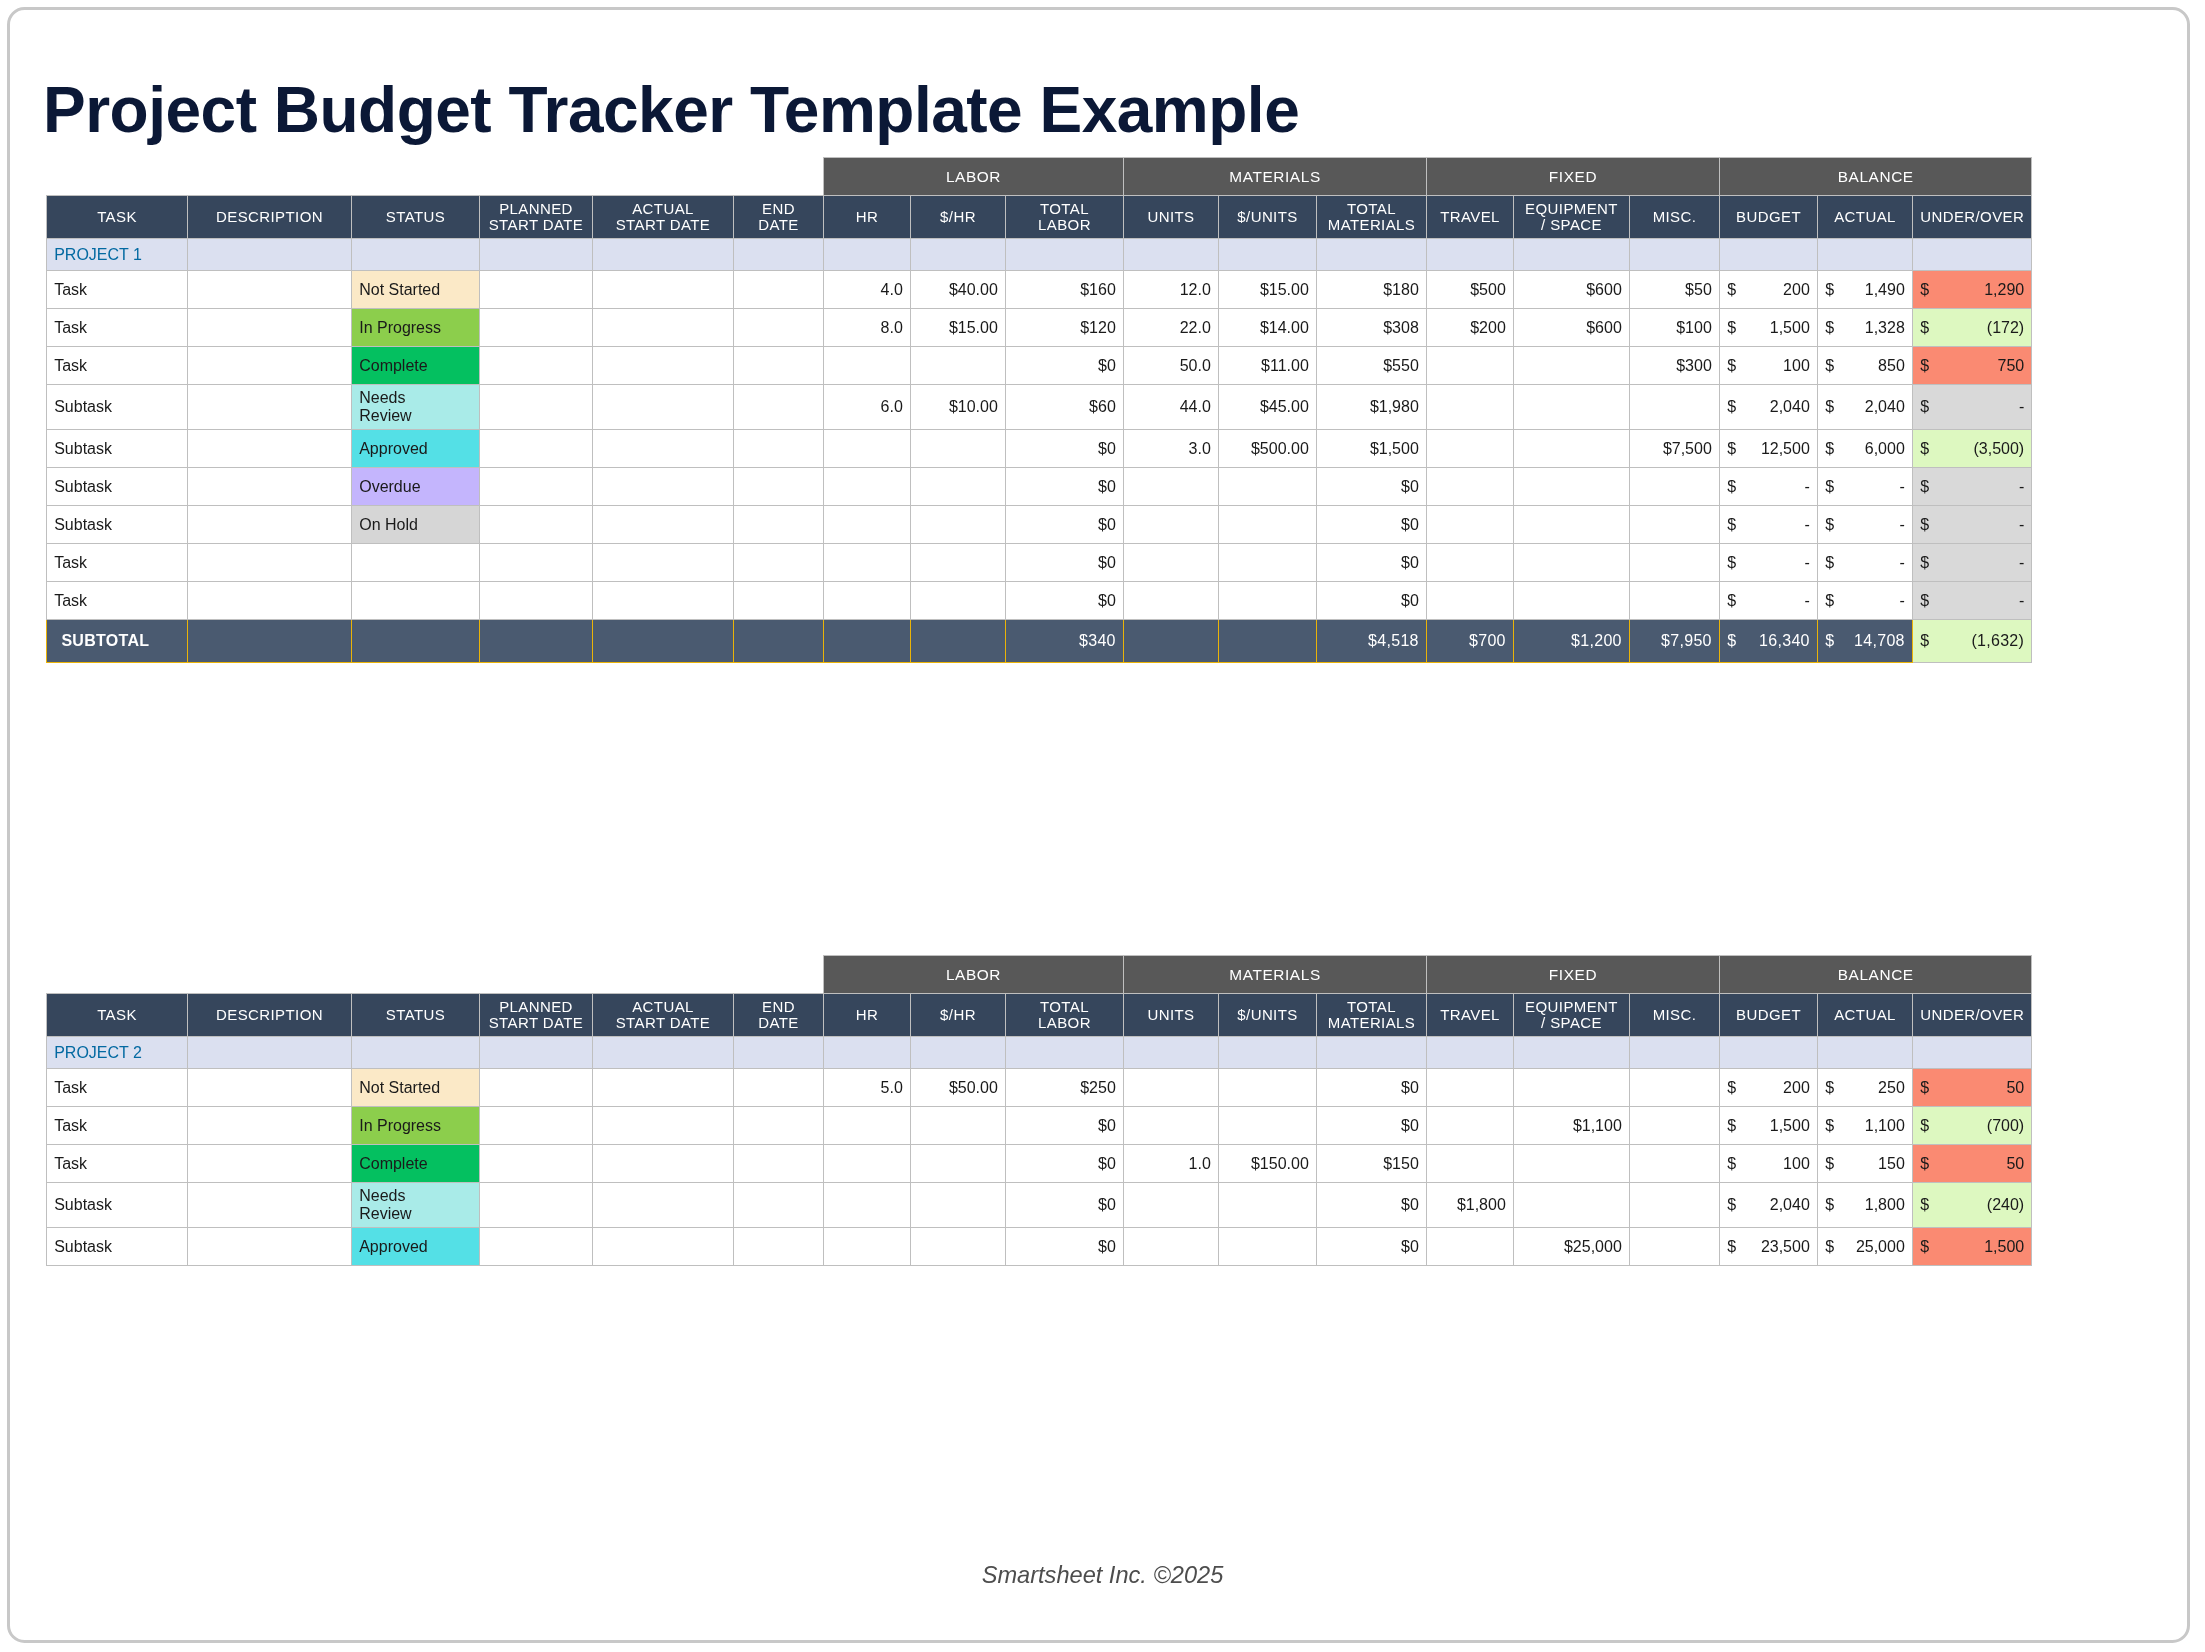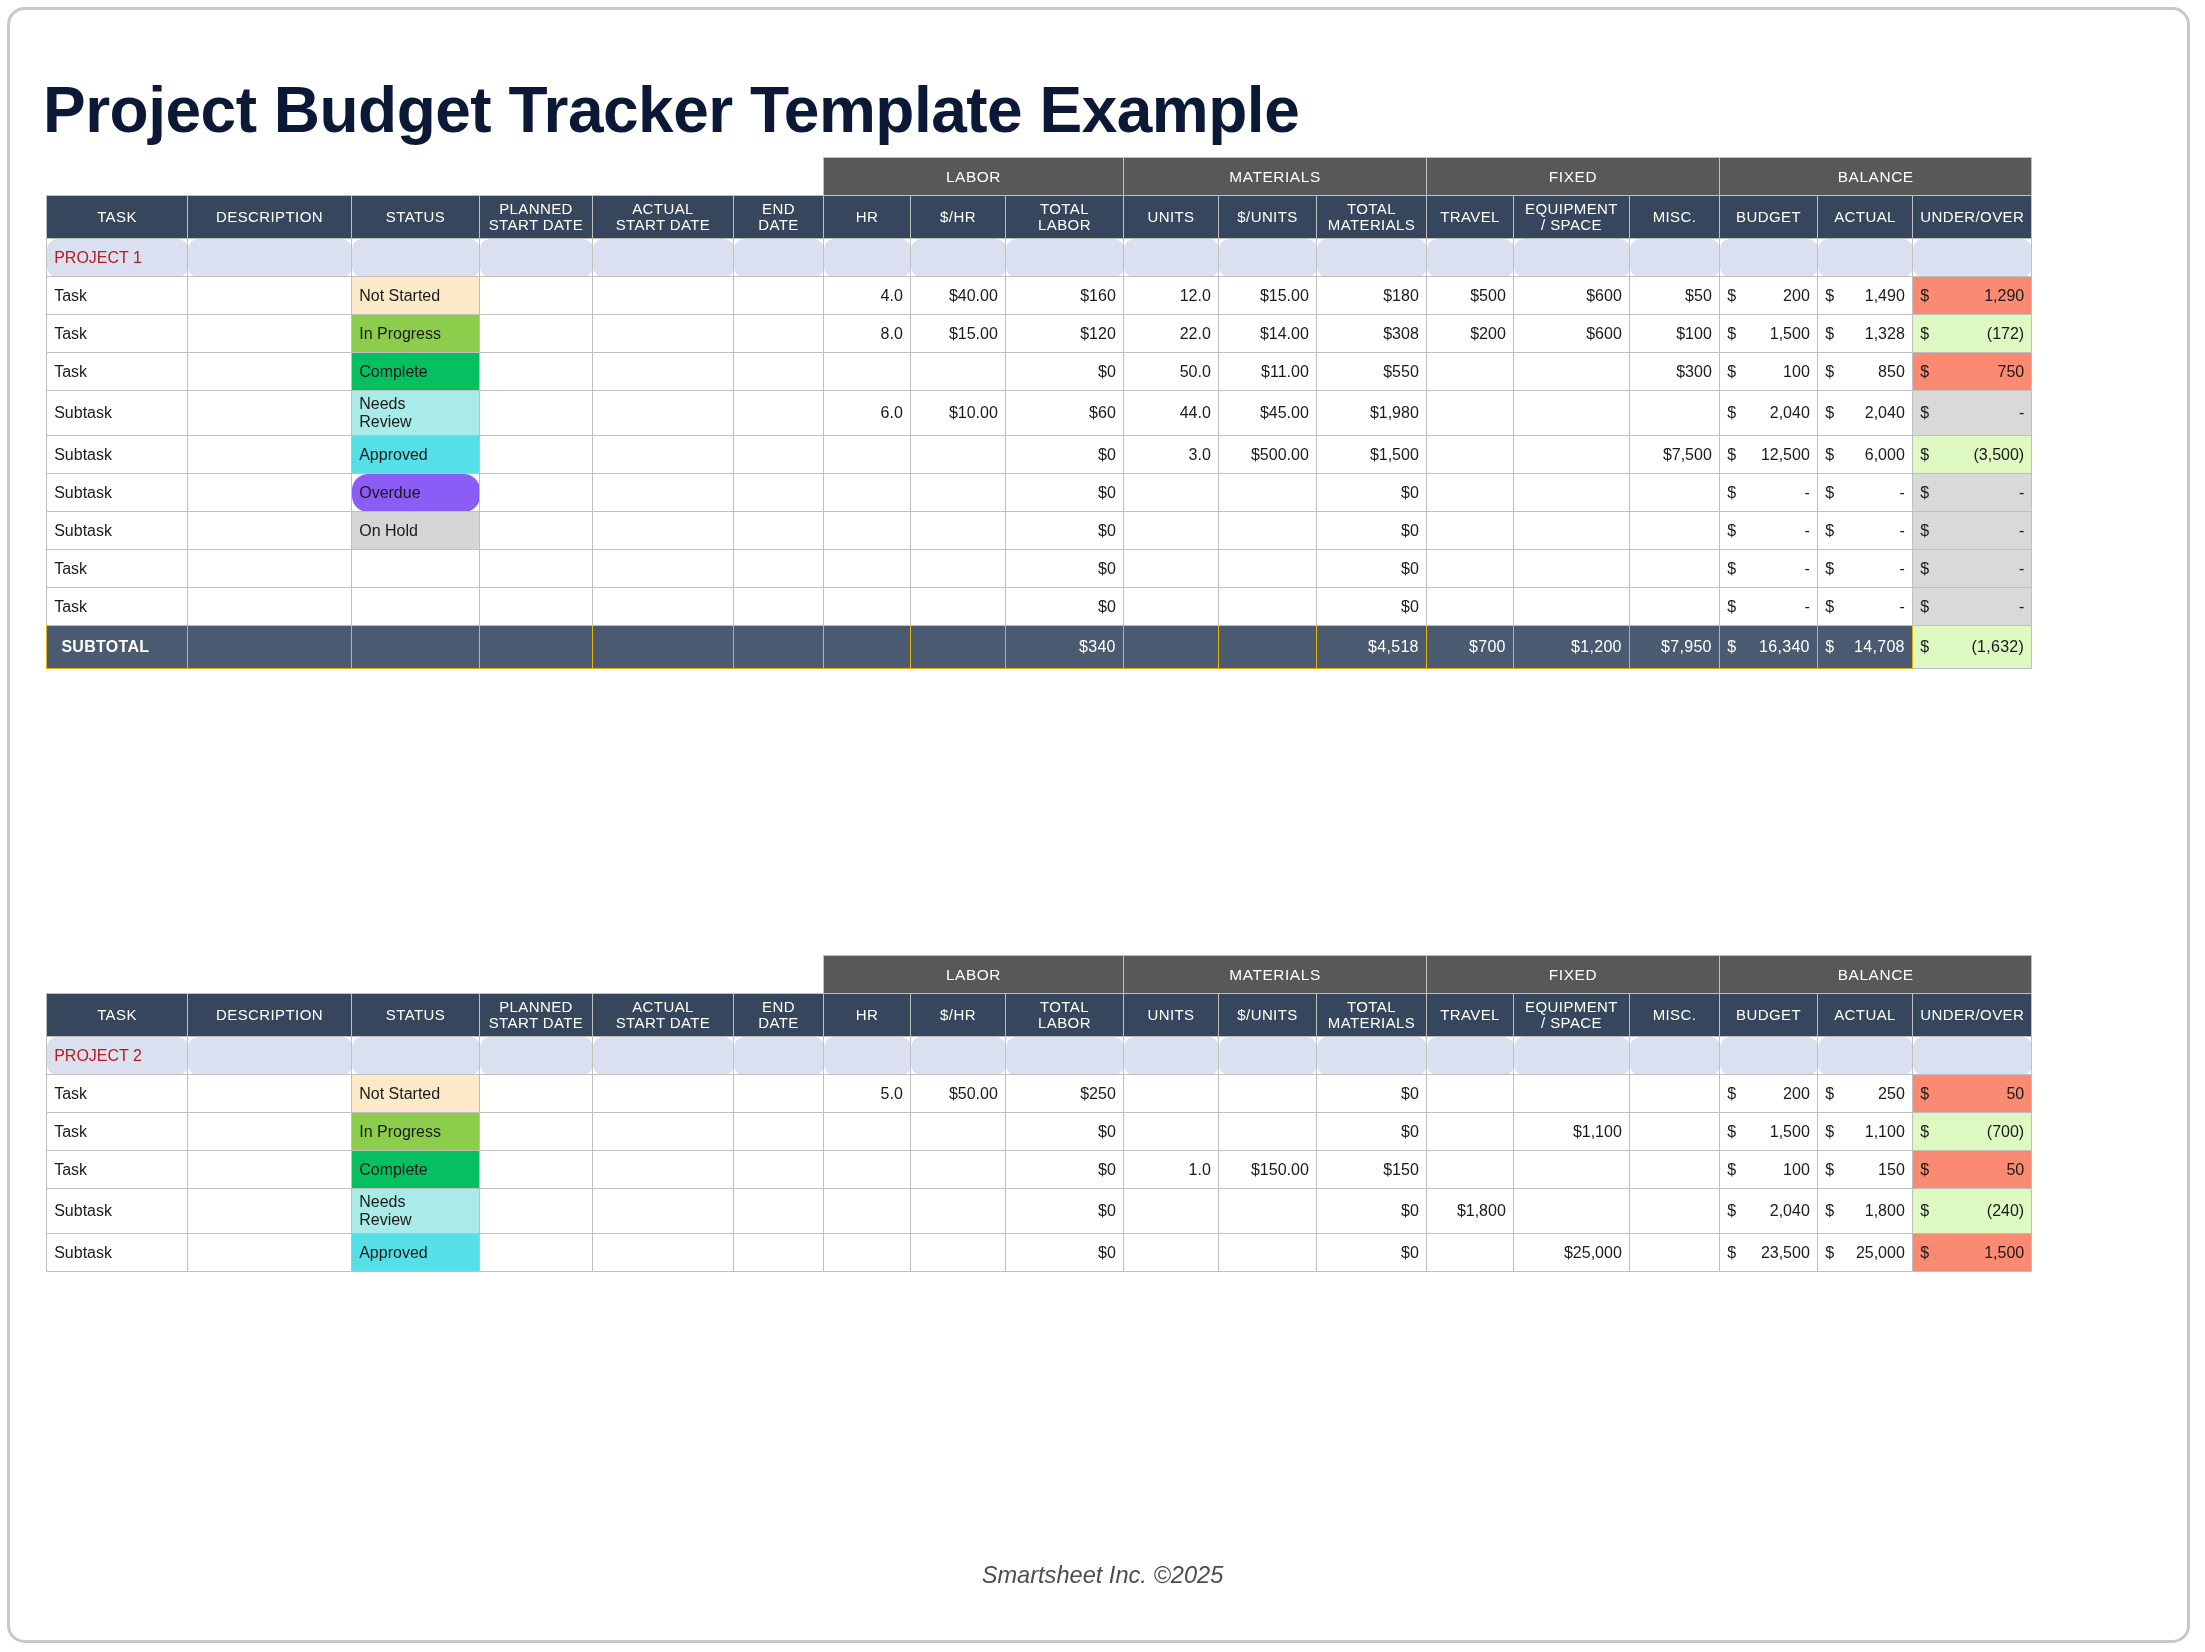--- a/index.html
+++ b/index.html
@@ -55,22 +55,22 @@
   .colh{
     background:#36465c;color:#ffffff;
     text-align:center;font-size:15px;
     letter-spacing:0.4px;line-height:1.1;
     height:43px;
     border:1px solid #d9d9d9;
   }
   .colh.dash-l{border-left:1.5px dashed #e6e6e6;}
   
   tr.proj td{
-    background:#dbe0f0;height:38px;
-    color:#b91c1c;font-size:16px;border-radius:10px;
+    background:#dbe0f0;height:32px;
+    color:#0369a1;font-size:16px;
   }
   tr.proj td.dash-l{border-left:1.5px dashed #b9bfd4;}
   
   tr.row td{height:38px;background:#ffffff;}
   tr.row.tall td{height:45px;}
   td.tasklbl{text-align:left;padding-left:14.4px;}
   td.subtasklbl{text-align:left;padding-left:40px;}
   td.num{text-align:right;}
   td.shade{background:#dbe0f0;}
   td.dash-l{border-left:1.5px dashed #b9bfd4;}
@@ -352,21 +352,21 @@
           <td class="uocell" style="background: rgb(221, 248, 192);">
             <span class="money">
               <span class="sym">$</span>
               <span class="val">(3,500)</span>
             </span>
           </td>
         </tr>
         <tr class="row">
           <td class="subtasklbl">Subtask</td>
           <td></td>
-          <td class="status" style="background: #8b5cf6; border-radius: 16px;">Overdue</td>
+          <td class="status" style="background: #c4b5fd;">Overdue</td>
           <td></td>
           <td></td>
           <td></td>
           <td class="num"></td>
           <td class="num"></td>
           <td class="num shade">$0</td>
           <td class="num"></td>
           <td class="num"></td>
           <td class="num shade">$0</td>
           <td class="num"></td>

